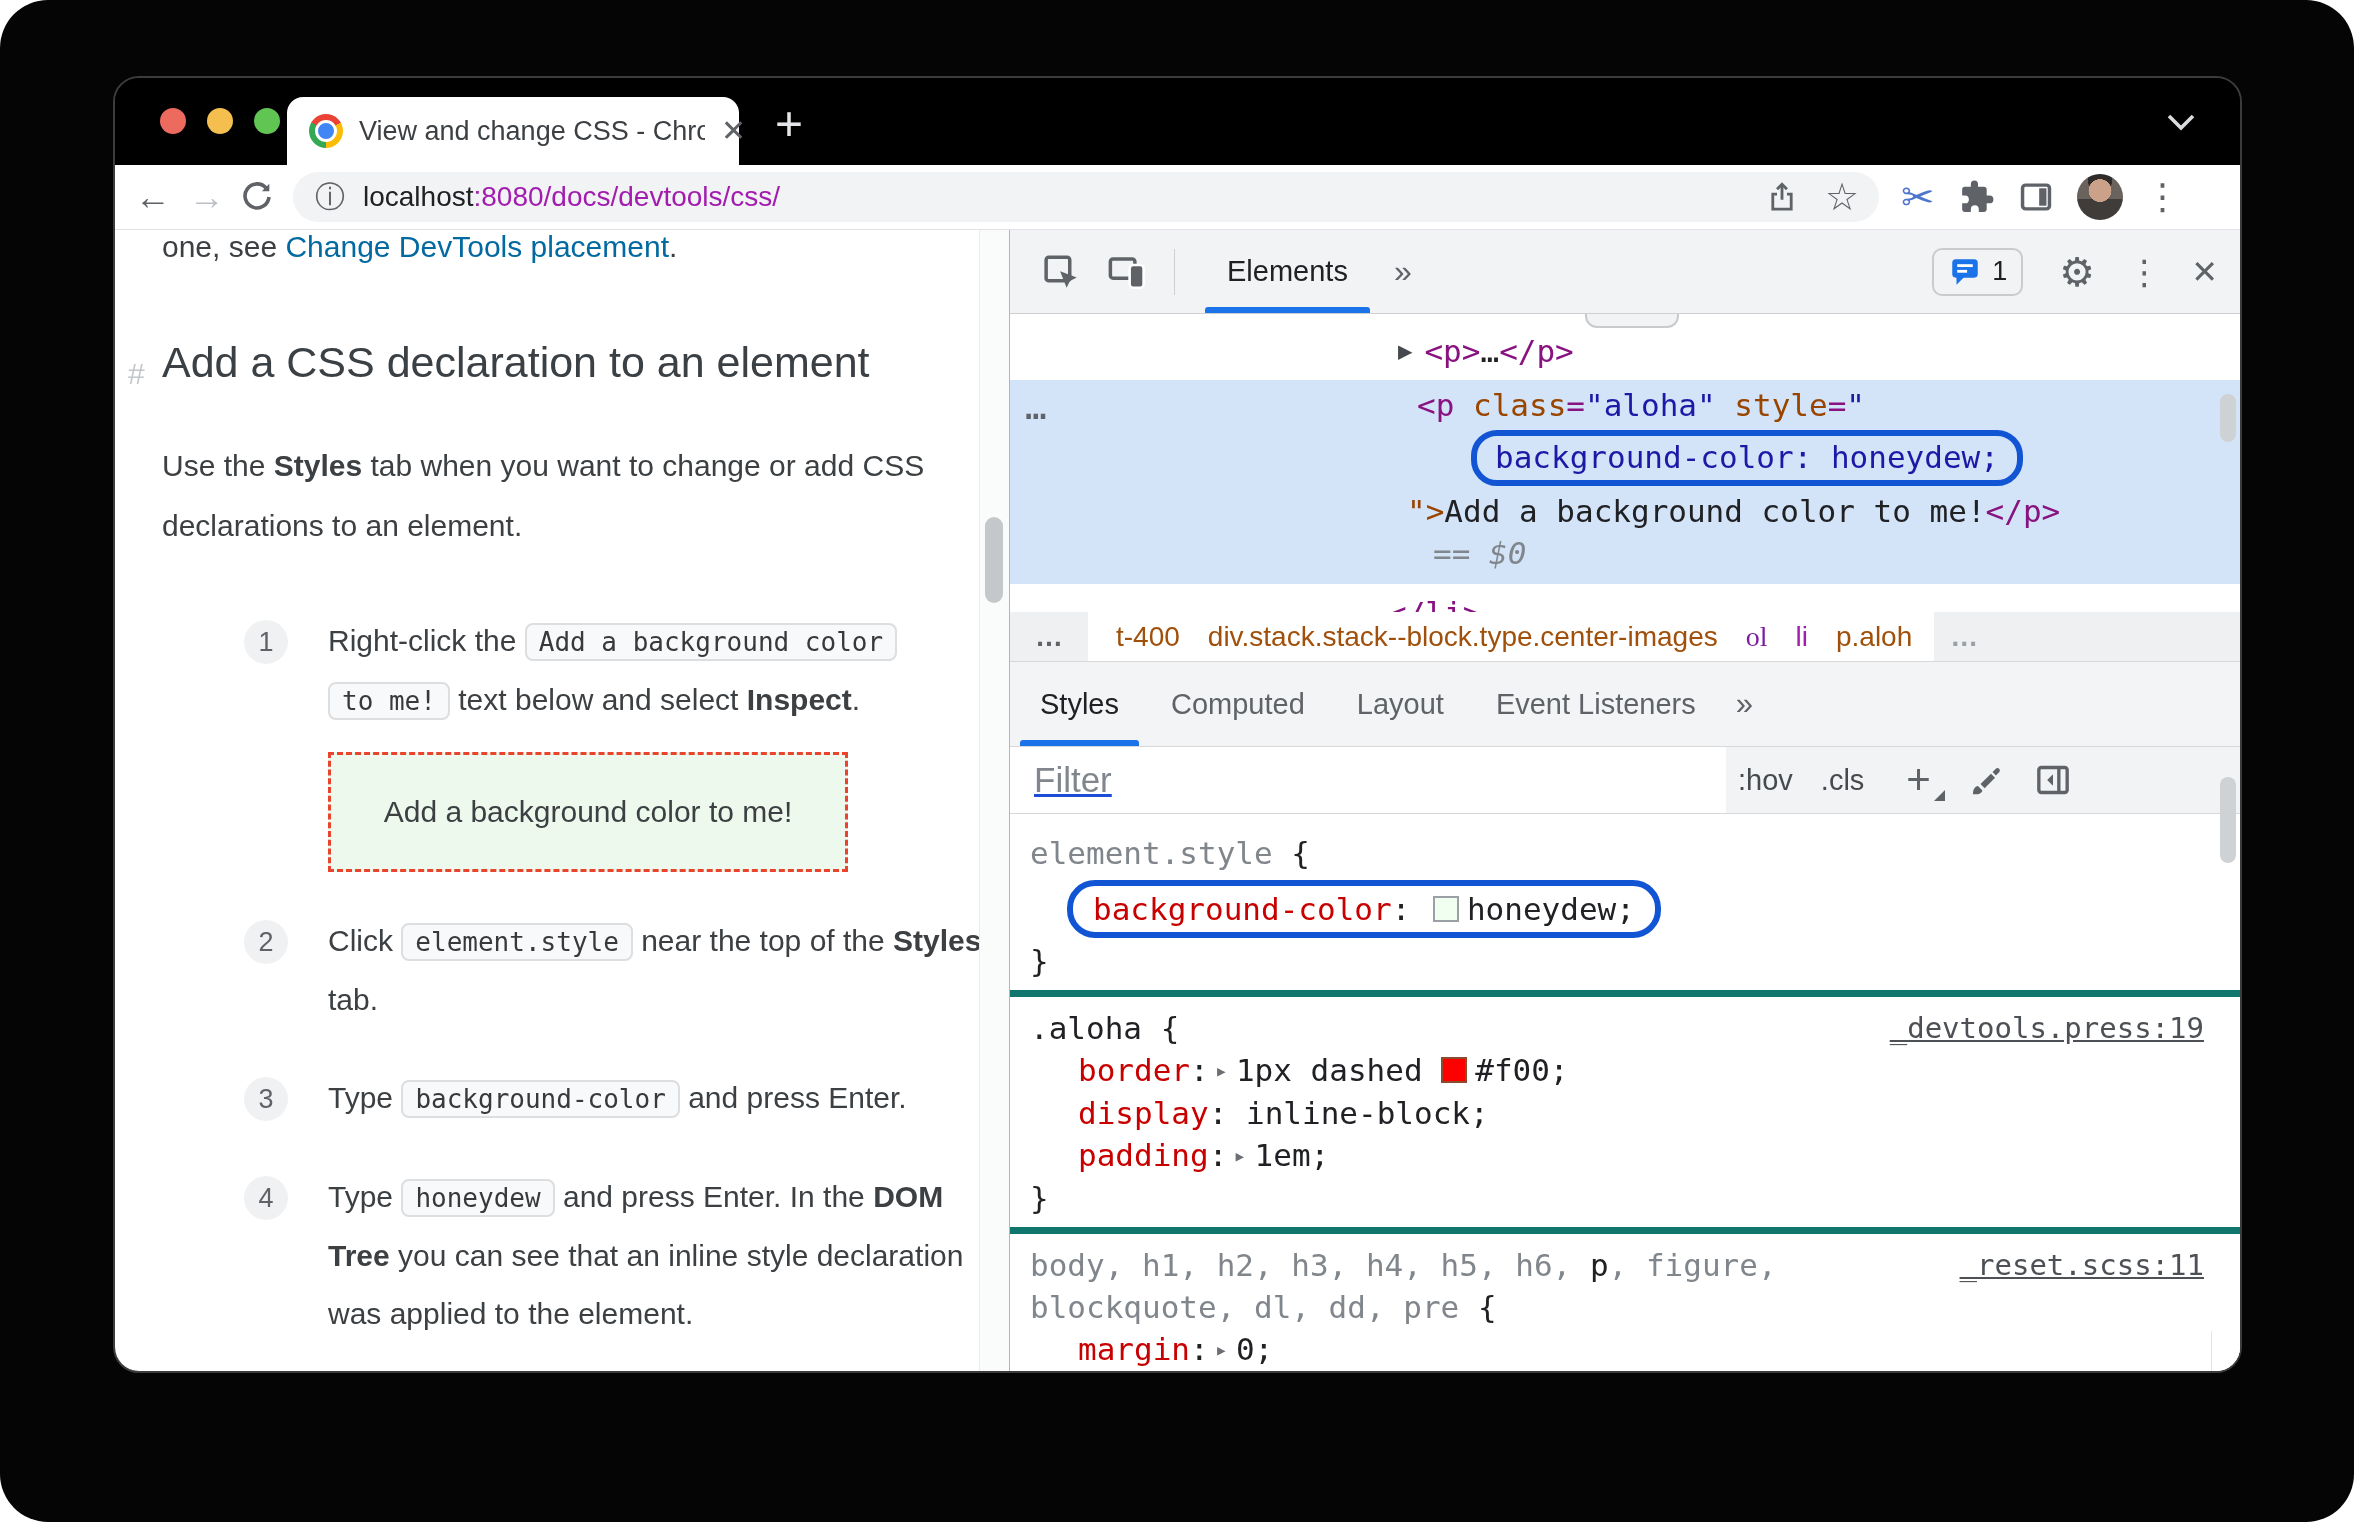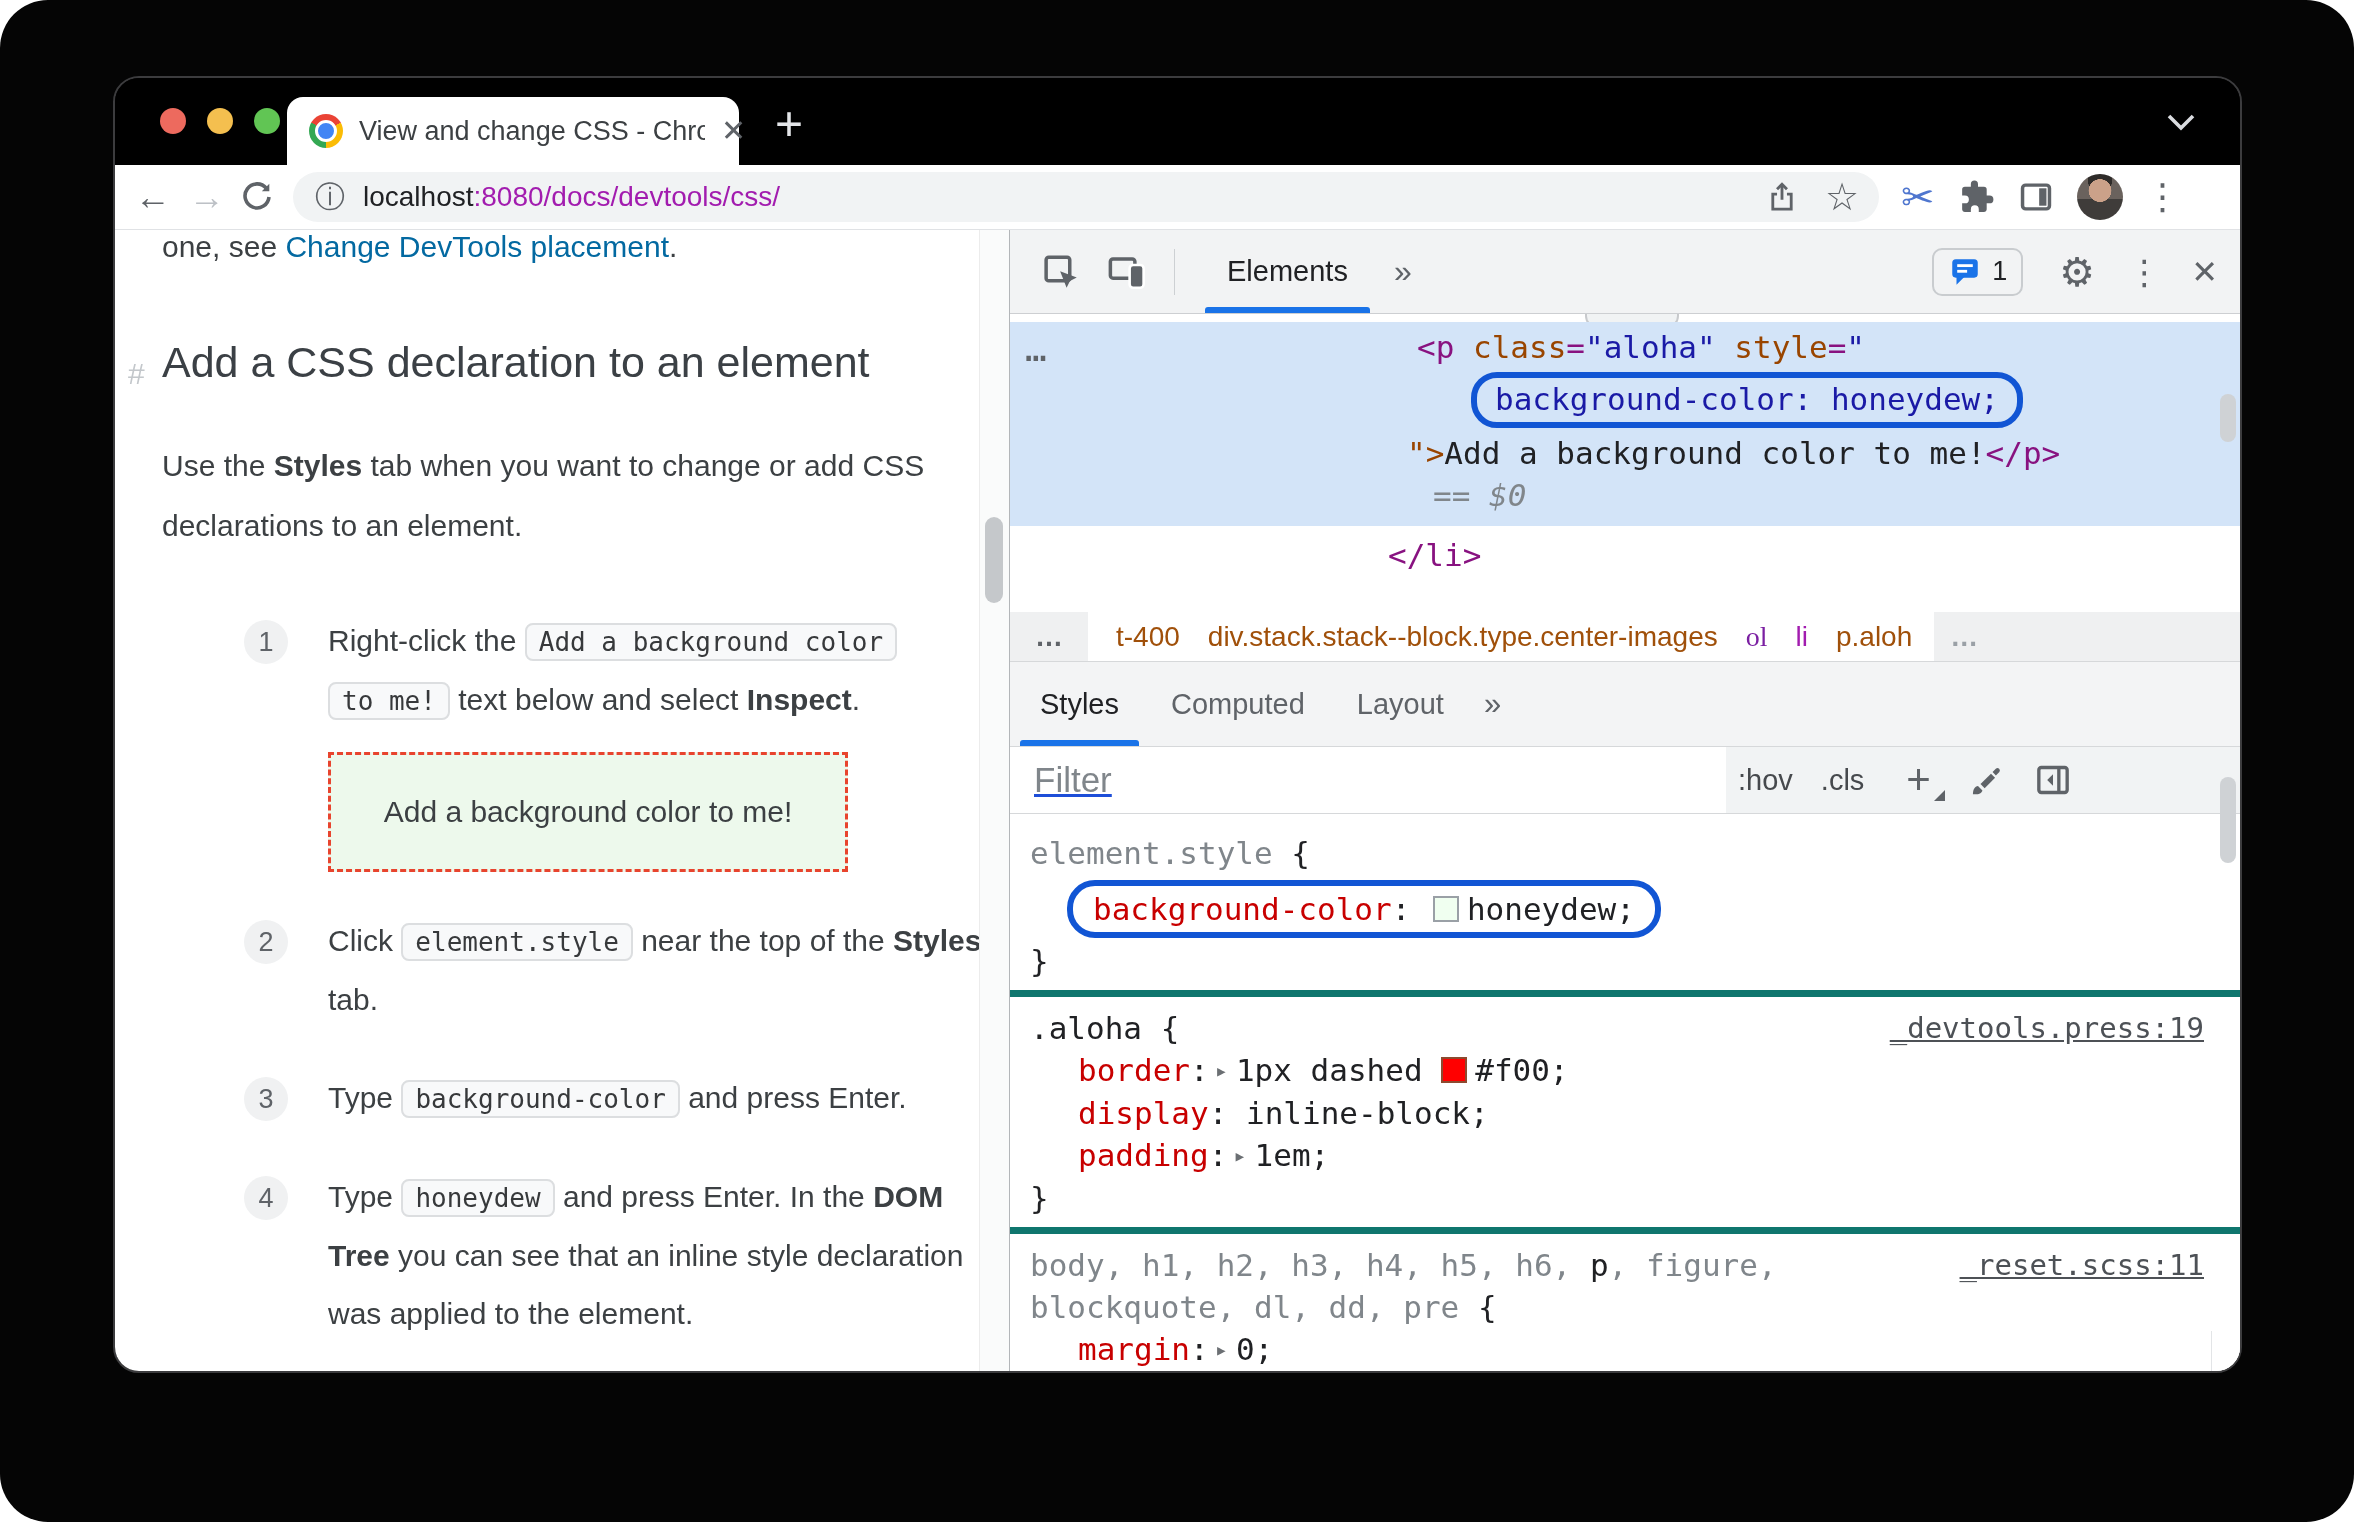--- a/index.html
+++ b/index.html
@@ -296,20 +296,21 @@
               </svg>
             <span class="msg-count">1</span>
           </span>
           <span class="gear">⚙</span>
           <span class="dt-kebab">⋮</span>
           <span class="dt-x">✕</span>
         </div>
 
         <div class="dom">
           <div class="remnant"></div>
+          <div class="dom-r1"><span class="dom-arrow">▶</span><span class="tag">&lt;p&gt;</span><span class="plain">…</span><span class="tag">&lt;/p&gt;</span></div>
           <div class="dom-sel">
             <span class="sel-dots">…</span>
             <div class="dl1"><span class="tag">&lt;p </span><span class="attr">class</span><span class="tag">=</span><span class="val">"aloha"</span><span class="attr"> style</span><span class="tag">=</span><span class="val">"</span></div>
             <div class="ringrow"><span class="ring">background-color: honeydew;</span></div>
             <div class="dl3"><span class="attr">"&gt;</span><span class="plain">Add a background color to me!</span><span class="tag">&lt;/p&gt;</span></div>
             <div class="dl4"><span>== </span><span class="dollar">$0</span></div>
           </div>
           <div class="dom-r5"><span class="tag">&lt;/li&gt;</span></div>
           <div class="vthumb" style="top:80px;height:48px;"></div>
         </div>
@@ -324,20 +325,21 @@
           <span class="crumb-fill">…</span>
         </div>
 
         <div class="subtabs">
           <span class="stab active">
             <span>Styles</span>
             <span class="dt-underline"></span>
           </span>
           <span class="stab">Computed</span>
           <span class="stab">Layout</span>
+          <span class="stab">Event Listeners</span>
           <span class="stab-more">»</span>
         </div>
 
         <div class="filterrow">
           <input class="filter-input" placeholder="Filter" style="">
           <span class="tgl hovbtn">:hov</span>
           <span class="tgl clsbtn">.cls</span>
           <span class="plusbtn">+</span>
           <span class="tgl brushbtn">
             <svg width="38" height="38" viewBox="0 0 24 24" fill="#5f6368">

